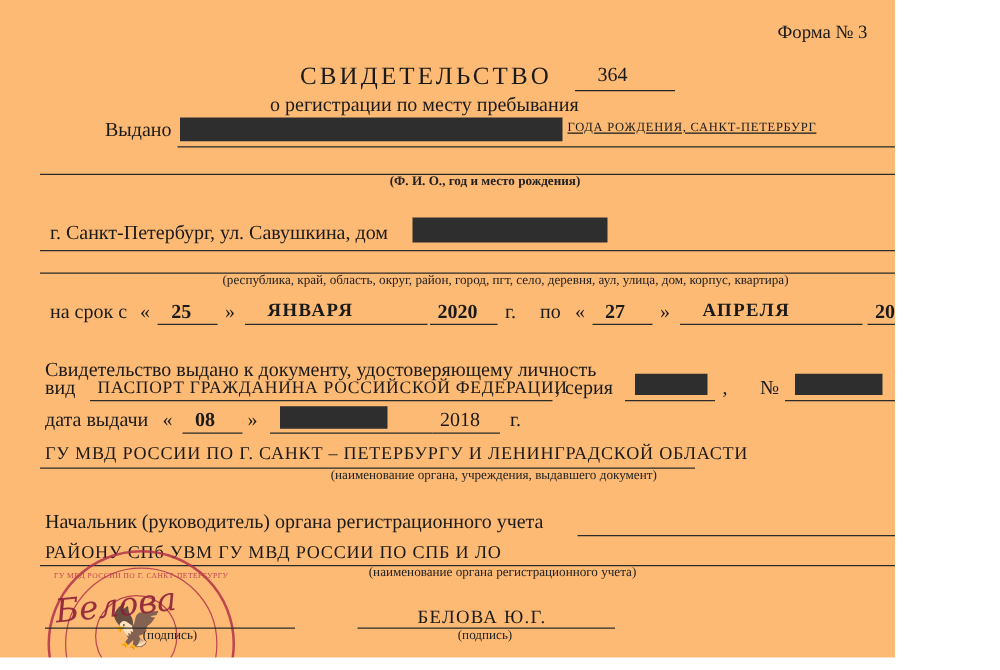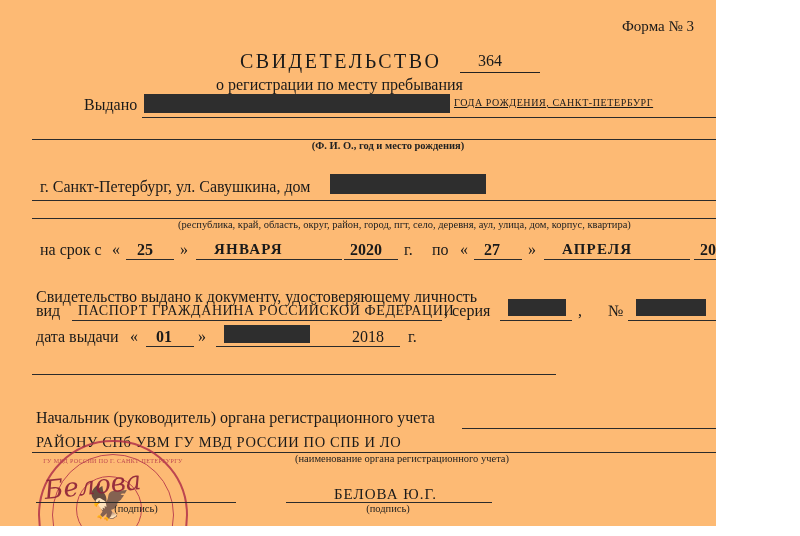--- a/index.html
+++ b/index.html
@@ -206,30 +206,32 @@
   <div class="lbl" style="left:444px; top:302px;">, серия</div>
   <div class="redact" style="left:508px; top:299px; width:58px; height:17px;"></div>
   <div class="rule" style="left:500px; top:320px; width:72px;"></div>
   <div class="lbl" style="left:578px; top:302px;">,</div>
   <div class="lbl" style="left:608px; top:302px;">№</div>
   <div class="redact" style="left:636px; top:299px; width:70px; height:17px;"></div>
   <div class="rule" style="left:628px; top:320px; width:88px;"></div>
 
   <div class="lbl" style="left:36px; top:328px;">дата выдачи</div>
   <div class="lbl" style="left:130px; top:328px;">«</div>
-  <div class="lbl" style="left:156px; top:328px; font-weight:bold;">01</div>
+  <div class="lbl" style="left:156px; top:328px; font-weight:bold;">08</div>
   <div class="lbl" style="left:198px; top:328px;">»</div>
   <div class="rule" style="left:146px; top:346px; width:48px;"></div>
   <div class="redact" style="left:224px; top:325px; width:86px; height:18px;"></div>
   <div class="rule" style="left:216px; top:346px; width:130px;"></div>
   <div class="lbl" style="left:352px; top:328px;">2018</div>
   <div class="rule" style="left:346px; top:346px; width:54px;"></div>
   <div class="lbl" style="left:408px; top:328px;">г.</div>
 
+  <div class="lbl spaced" style="left:36px; top:355px; font-size:14.5px;">ГУ  МВД  РОССИИ  ПО  Г. САНКТ – ПЕТЕРБУРГУ  И  ЛЕНИНГРАДСКОЙ ОБЛАСТИ</div>
   <div class="rule" style="left:32px; top:374px; width:524px;"></div>
+  <div class="small" style="left:260px; top:375px; width:270px;">(наименование органа, учреждения, выдавшего документ)</div>
 
   <div class="lbl" style="left:36px; top:409px;">Начальник (руководитель) органа регистрационного учета</div>
   <div class="rule" style="left:462px; top:428px; width:286px;"></div>
   <div class="lbl spaced" style="left:36px; top:434px; font-size:14.5px;">РАЙОНУ СПб УВМ  ГУ  МВД  РОССИИ  ПО СПБ  И  ЛО</div>
   <div class="rule" style="left:32px; top:452px; width:716px;"></div>
   <div class="small" style="left:292px; top:453px; width:220px;">(наименование органа регистрационного учета)</div>
 
   <div class="stamp">
     <div class="stamp-inner"></div>
     <div class="stamp-core"></div>

